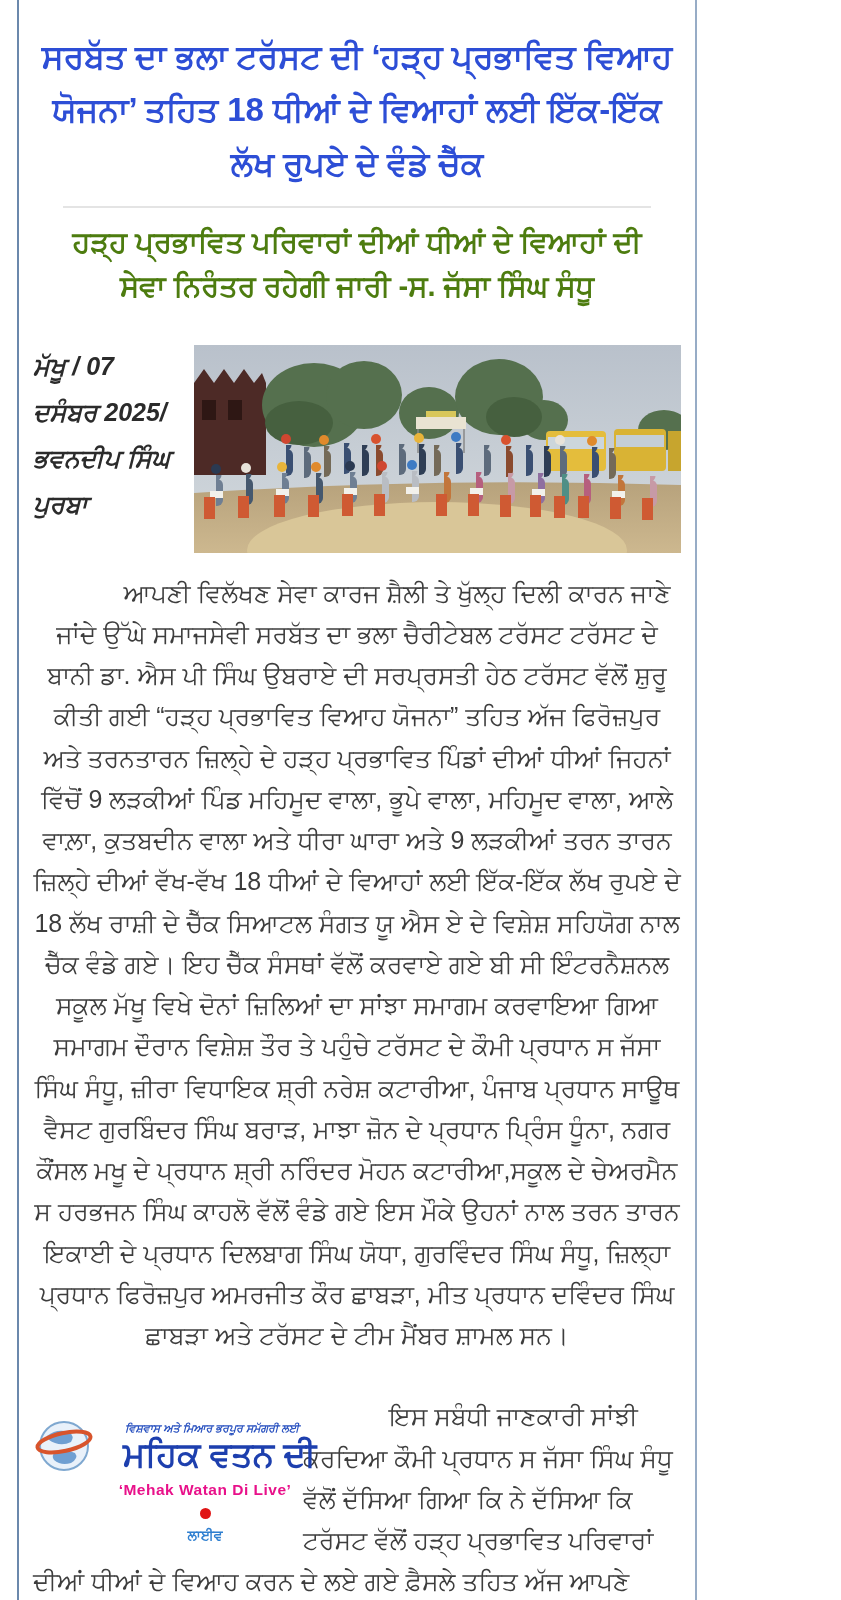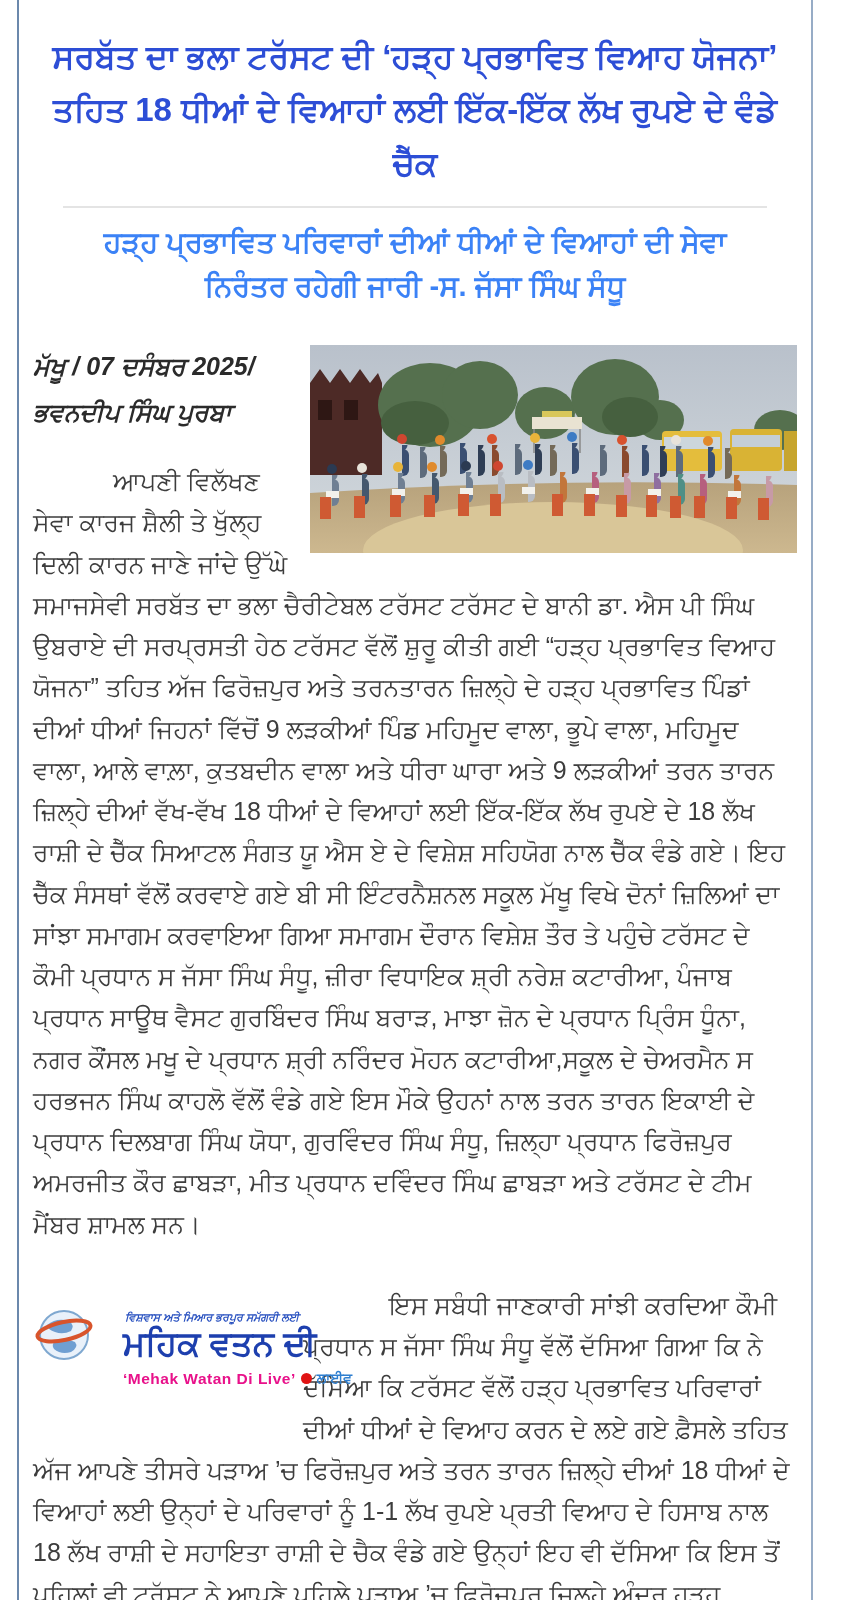--- a/index.html
+++ b/index.html
@@ -1,43 +1,43 @@
 <!DOCTYPE html>
 <html><head>
 <meta charset="utf-8">
 <style>
   html,body{margin:0;padding:0;background:#fff;}
   body{width:841px;height:1600px;overflow:hidden;
        font-family:"Liberation Sans",sans-serif;-webkit-font-smoothing:antialiased;}
-  .frame{box-sizing:border-box;width:796px;height:1600px;margin-left:17px;
+  .frame{box-sizing:border-box;width:680px;height:1600px;margin-left:17px;
          border-left:2px solid #6b88ac;border-right:2px solid #97acc6;
          padding:0 14px;background:#fff;}
   .headline{margin:0;padding-top:30px;text-align:center;
             font-size:33px;line-height:1.62;font-weight:700;color:#2d4ed6;}
   .rule{border:none;border-top:2px solid #e4e4e4;margin:16px 30px 12px 30px;}
   .subheadline{margin:4px 26px 0 26px;text-align:center;
-               font-size:29px;line-height:1.52;font-weight:700;color:#3b82f6;}
+               font-size:29px;line-height:1.52;font-weight:700;color:#4d7c0f;}
   .article{margin-top:34px;color:#3d3d3d;font-size:25px;line-height:1.65;}
   .photo{float:right;width:487px;height:208px;margin:2px 0 20px 16px;background:#cfd6dd;}
   .photo svg{display:block;width:100%;height:100%;}
   .byline{font-weight:700;font-style:italic;color:#2b2b2b;font-size:25px;line-height:1.85;}
-  .p1{margin:26px 0 14px 0;text-indent:80px;text-align:left;}
+  .p1{margin:26px 0 14px 0;text-indent:80px;text-align:center;}
   .p2wrap{margin-top:40px;}
   .p2{margin:0;text-indent:86px;}
   
   .logo{float:left;width:252px;height:118px;margin:14px 16px 6px 2px;background:#fff;
         position:relative;font-style:normal;}
   .logo-row{display:flex;align-items:flex-start;gap:28px;}
   .globe{width:58px;height:56px;flex:0 0 auto;margin-top:8px;position:relative;}
   .logo-right{flex:1;min-width:0;}
   .logo-tagline{font-size:11px;font-style:italic;font-weight:700;color:#2a52c0;
                 line-height:1.1;margin:12px 0 0 4px;white-space:nowrap;}
   .logo-title{font-size:34px;font-weight:700;color:#1d3fae;line-height:1.2;
               margin:0 0 0 2px;white-space:nowrap;}
-  .logo-bottom{display:flex;align-items:center;gap:5px;margin:2px 0 0 2px;}
+  .logo-bottom{display:flex;align-items:center;gap:5px;margin:2px 0 0 2px;flex-direction:column;}
   .logo-mehak{font-size:15.5px;font-weight:700;color:#e8118a;white-space:nowrap;letter-spacing:.5px;}
   .logo-dot{width:11px;height:11px;border-radius:50%;background:#e01414;flex:0 0 auto;}
   .logo-live{font-size:14px;font-weight:700;color:#2f7fd0;white-space:nowrap;}
   .clearfix::after{content:"";display:block;clear:both;}
 </style>
 </head>
 <body>
 
 <div class="frame">
 

